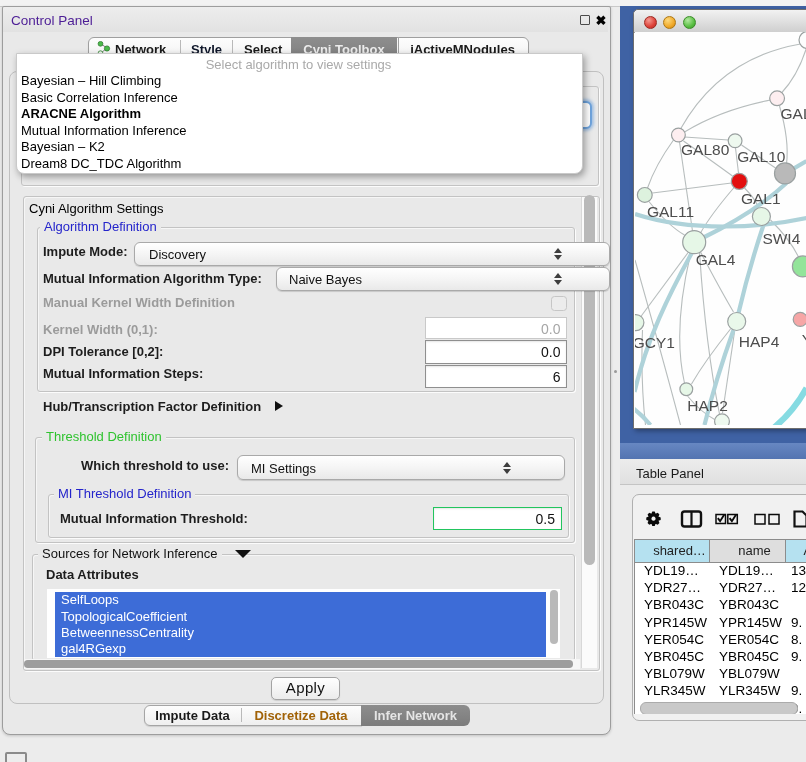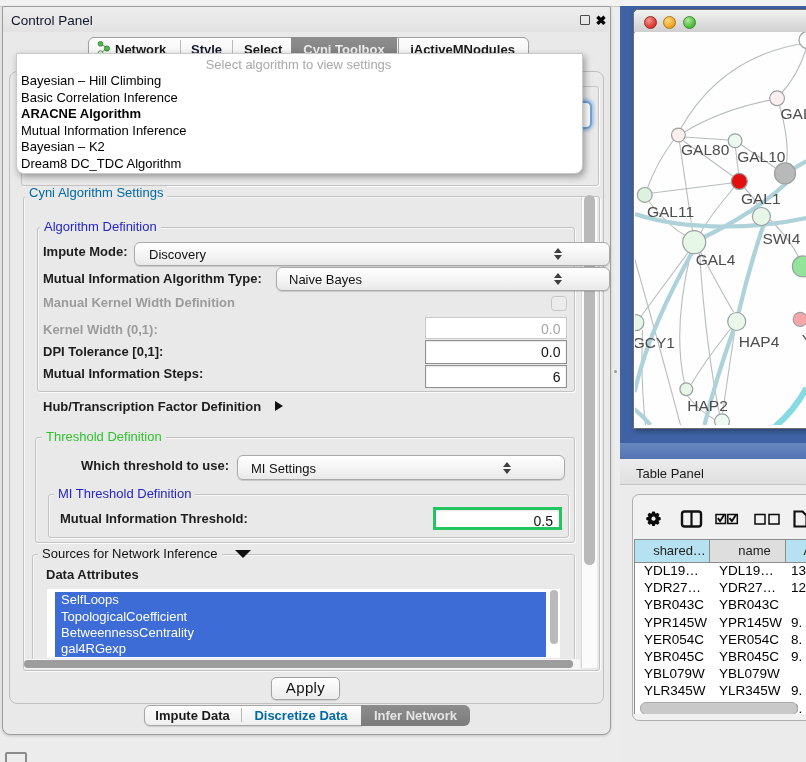--- a/index.html
+++ b/index.html
@@ -19,21 +19,21 @@
 .gbox{position:absolute;border:1px solid #c3c3c3;border-radius:3px;box-shadow:1px 1px 0 rgba(255,255,255,0.85), inset 1px 1px 0 rgba(255,255,255,0.6);}
 .gtitle{position:absolute;font-size:13px;background:#e9e9e9;padding:0 4px;line-height:14px;white-space:nowrap;}
 </style>
 </head>
 <body>
 
 <div class="abs" style="left:0;top:0;width:806px;height:6px;background:#f2f2f2;border-bottom:1px solid #c9c9c9;"></div>
 
 <div class="abs" id="win" style="left:2px;top:6px;width:607px;height:727px;background:#e9e9e9;border:1px solid #9d9d9d;border-radius:2px 2px 8px 8px;box-shadow:0 1px 3px rgba(0,0,0,0.18);"></div>
 <div class="abs" style="left:3px;top:7px;width:605px;height:25px;background:linear-gradient(#ededed,#e2e2e2);border-radius:2px 2px 0 0;"></div>
-<div class="abs" style="left:11px;top:12.5px;font-size:13.5px;color:#0f172a;">Control Panel</div>
+<div class="abs" style="left:11px;top:12.5px;font-size:13.5px;color:#4c1d95;">Control Panel</div>
 
 <div class="abs" style="left:580px;top:15px;width:8px;height:8px;border:1.7px solid #4a4a4a;border-radius:1px;"></div>
 <div class="abs" style="left:594px;top:12.5px;width:14px;height:16px;font-size:13px;font-weight:bold;color:#000;text-align:center;">✖</div>
 
 <div class="abs" style="left:9px;top:71px;width:593px;height:631px;background:#e9e9e9;border:1px solid #c0c0c0;border-radius:8px;"></div>
 
 <div class="abs" style="left:21px;top:86px;width:576px;height:98px;border:1px solid #c3c3c3;border-radius:3px;box-shadow:1px 1px 0 rgba(255,255,255,0.85);"></div>
 <div class="abs" style="left:430px;top:101px;width:158px;height:24px;border-radius:6px;background:#fff;border:2px solid #6ea3dc;box-shadow:0 0 3px 2px rgba(110,163,220,0.55);"></div>
 
 <div class="abs" style="left:88px;top:37px;width:309px;height:23px;background:linear-gradient(#fdfdfd,#f0f0f0);border:1px solid #9f9f9f;border-radius:6px 0 0 6px;box-shadow:0 1px 1px rgba(0,0,0,0.12);"></div>
@@ -54,21 +54,21 @@
 <div class="abs" style="left:191px;top:42px;font-size:13px;font-weight:bold;color:#0f172a;">Style</div>
 <div class="abs" style="left:244px;top:42px;font-size:13px;font-weight:bold;color:#1a1a1a;">Select</div>
 <div class="abs" style="left:291px;top:42px;width:106px;text-align:center;font-size:13px;font-weight:bold;color:#ececec;">Cyni Toolbox</div>
 <div class="abs" style="left:398px;top:42px;width:129px;text-align:center;font-size:13px;font-weight:bold;color:#1a1a1a;">jActiveMNodules</div>
 
 <div class="abs" style="left:16px;top:53px;width:565px;height:119px;background:#fff;border:1px solid #c9c9c9;border-radius:0 0 8px 8px;box-shadow:2px 3px 7px rgba(0,0,0,0.35);z-index:50;"></div>
 <div class="abs" style="left:16px;top:57px;width:565px;text-align:center;font-size:13px;color:#a9a9a9;z-index:51;">Select algorithm to view settings</div>
 <div class="abs" style="left:21px;top:73px;font-size:13px;color:#000;line-height:16.5px;z-index:51;">Bayesian – Hill Climbing<br>Basic Correlation Inference<br><b>ARACNE Algorithm</b><br>Mutual Information Inference<br>Bayesian – K2<br>Dream8 DC_TDC Algorithm</div>
 
 <div class="gbox" style="left:23px;top:196px;width:575px;height:473px;"></div>
-<div class="gtitle" style="left:25px;top:186px;color:#0369a1;">Cyni Algorithm Settings</div>
+<div class="gtitle" style="left:25px;top:202px;color:#000000;">Cyni Algorithm Settings</div>
 
 <div class="abs" style="left:581px;top:197px;width:15px;height:471px;background:#fbfbfb;border-left:1px solid #d8d8d8;"></div>
 <div class="abs" style="left:583.5px;top:195px;width:11px;height:370px;background:#b9b9b9;border-radius:5.5px;"></div>
 
 <div class="gbox" style="left:37px;top:227px;width:536px;height:163px;"></div>
 <div class="gtitle" style="left:40px;top:220px;color:#2424cb;">Algorithm Definition</div>
 
 <div class="lbl" style="left:43px;top:245px;">Impute Mode:</div>
 <div class="combo" style="left:134px;top:242px;width:434px;height:22px;">
   <span class="ct" style="left:14px;">Discovery</span>
@@ -76,59 +76,59 @@
 </div>
 <div class="lbl" style="left:43px;top:271.5px;">Mutual Information Algorithm Type:</div>
 <div class="combo" style="left:276px;top:267px;width:292px;height:22px;">
   <span class="ct" style="left:12px;">Naive Bayes</span>
     <span class="spin" style="left:277px;"></span>
 </div>
 <div class="glbl" style="left:43px;top:277px;margin-top:19px;">Manual Kernel Width Definition</div>
 <div class="abs" style="left:551px;top:296px;width:14px;height:13px;background:#ececec;border:1px solid #c6c6c6;border-radius:3.5px;"></div>
 <div class="glbl" style="left:43px;top:323px;">Kernel Width (0,1):</div>
 <div class="field" style="left:425px;top:316.5px;width:141.5px;height:22.5px;border:1px solid #c9c9c9;color:#a6a6a6;line-height:22.5px;padding-right:5px;">0.0</div>
-<div class="lbl" style="left:43px;top:345px;">DPI Tolerance [0,1]:</div>
+<div class="lbl" style="left:43px;top:345px;">DPI Tolerance [0,2]:</div>
 <div class="field" style="left:425px;top:340px;width:141.5px;height:23.5px;border:1px solid #8f8f8f;line-height:23.5px;padding-right:5px;box-shadow:inset 0 1px 2px rgba(0,0,0,0.1);">0.0</div>
 <div class="lbl" style="left:43px;top:367px;">Mutual Information Steps:</div>
 <div class="field" style="left:425px;top:364.5px;width:141.5px;height:23.5px;border:1px solid #8f8f8f;line-height:23.5px;padding-right:5px;box-shadow:inset 0 1px 2px rgba(0,0,0,0.1);">6</div>
 
 <div class="lbl" style="left:43px;top:400px;">Hub/Transcription Factor Definition</div>
 <div class="abs" style="left:275px;top:401px;width:0;height:0;border-left:8px solid #111;border-top:5.5px solid transparent;border-bottom:5.5px solid transparent;"></div>
 
 <div class="gbox" style="left:35px;top:437px;width:538px;height:104px;"></div>
 <div class="gtitle" style="left:42px;top:430px;color:#2fc32f;">Threshold Definition</div>
 <div class="lbl" style="left:81px;top:459px;">Which threshold to use:</div>
 <div class="combo" style="left:237px;top:455px;width:286px;height:23px;">
   <span class="ct" style="left:13px;">MI Settings</span>
     <span class="spin" style="left:265px;"></span>
 </div>
 <div class="gbox" style="left:48px;top:493.5px;width:519px;height:42px;"></div>
 <div class="gtitle" style="left:54px;top:487px;color:#2424cb;">MI Threshold Definition</div>
 <div class="lbl" style="left:60px;top:512px;">Mutual Information Threshold:</div>
-<div class="field" style="left:433px;top:507px;width:129px;height:23px;border:3px solid #22c55e;line-height:23px;padding-right:6px;box-shadow:inset 0 1px 2px rgba(0,0,0,0.1);">0.5</div>
+<div class="field" style="left:433px;top:507px;width:129px;height:23px;border:1px solid #22c55e;line-height:23px;padding-right:6px;box-shadow:inset 0 1px 2px rgba(0,0,0,0.1);">0.5</div>
 
 <div class="gbox" style="left:32px;top:554px;width:541px;height:104.5px;"></div>
 <div class="gtitle" style="left:38px;top:547px;color:#111;">Sources for Network Inference</div>
 <div class="abs" style="left:234.5px;top:550px;width:0;height:0;border-top:8.5px solid #111;border-left:8px solid transparent;border-right:8px solid transparent;z-index:3;"></div>
 <div class="lbl" style="left:46px;top:568px;">Data Attributes</div>
 <div class="abs" style="left:47px;top:588.5px;width:513px;height:69px;background:#fff;"></div>
 <div class="abs" style="left:55px;top:592.3px;width:491px;height:64.8px;background:#3d6cd7;"></div>
 <div class="abs" style="left:61px;top:592.3px;font-size:13px;color:#fff;line-height:16.2px;white-space:nowrap;">SelfLoops<br>TopologicalCoefficient<br>BetweennessCentrality<br>gal4RGexp</div>
 <div class="abs" style="left:549.5px;top:589.5px;width:8px;height:54px;background:#b9b9b9;border-radius:4px;"></div>
 
 <div class="abs" style="left:24px;top:658.5px;width:556px;height:10px;background:#f6f6f6;"></div>
 <div class="abs" style="left:24px;top:660px;width:549px;height:7.5px;background:#9d9d9d;border-radius:3.75px;"></div>
 
 <div class="abs" style="left:271px;top:676.5px;width:67px;height:21px;background:linear-gradient(#fefefe,#ececec);border:1px solid #a3a3a3;border-radius:5px;text-align:center;font-size:15px;letter-spacing:0.4px;color:#111;line-height:20px;box-shadow:0 1px 1px rgba(0,0,0,0.12);">Apply</div>
 
 <div class="abs" style="left:144px;top:705px;width:216px;height:19px;background:linear-gradient(#fdfdfd,#efefef);border:1px solid #a5a5a5;border-radius:6px 0 0 6px;box-shadow:0 1px 1px rgba(0,0,0,0.12);"></div>
 <div class="abs" style="left:241px;top:708px;width:1px;height:14px;background:#b9b9b9;"></div>
 <div class="abs" style="left:361px;top:704.5px;width:109px;height:21px;background:linear-gradient(#8d8d8d,#7c7c7c);border-radius:0 6px 6px 0;"></div>
 <div class="abs" style="left:144px;top:708px;width:97px;text-align:center;font-size:13px;font-weight:bold;color:#1a1a1a;">Impute Data</div>
-<div class="abs" style="left:241px;top:708px;width:120px;text-align:center;font-size:13px;font-weight:bold;color:#0369a1;">Discretize Data</div>
+<div class="abs" style="left:241px;top:708px;width:120px;text-align:center;font-size:13px;font-weight:bold;color:#a16207;">Discretize Data</div>
 <div class="abs" style="left:361px;top:708px;width:109px;text-align:center;font-size:13px;font-weight:bold;color:#e5e5e5;">Infer Network</div>
 
 <div class="abs" style="left:5px;top:752px;width:18px;height:14px;background:#ededed;border:2px solid #8b8b8b;border-radius:2px;"></div>
 
 <div class="abs" style="left:614px;top:370px;width:3px;height:3px;background:#9a9a9a;border-radius:50%;"></div>
 
 <div class="abs" style="left:620px;top:6px;width:186px;height:437px;background:#3f62a4;"></div>
 <div class="abs" style="left:620px;top:443px;width:186px;height:16px;background:linear-gradient(#6787c2,#5374b1);"></div>
 
 <div class="abs" style="left:620px;top:459px;width:186px;height:25px;background:linear-gradient(#ececec,#e0e0e0);border-bottom:1px solid #c4c4c4;"></div>

